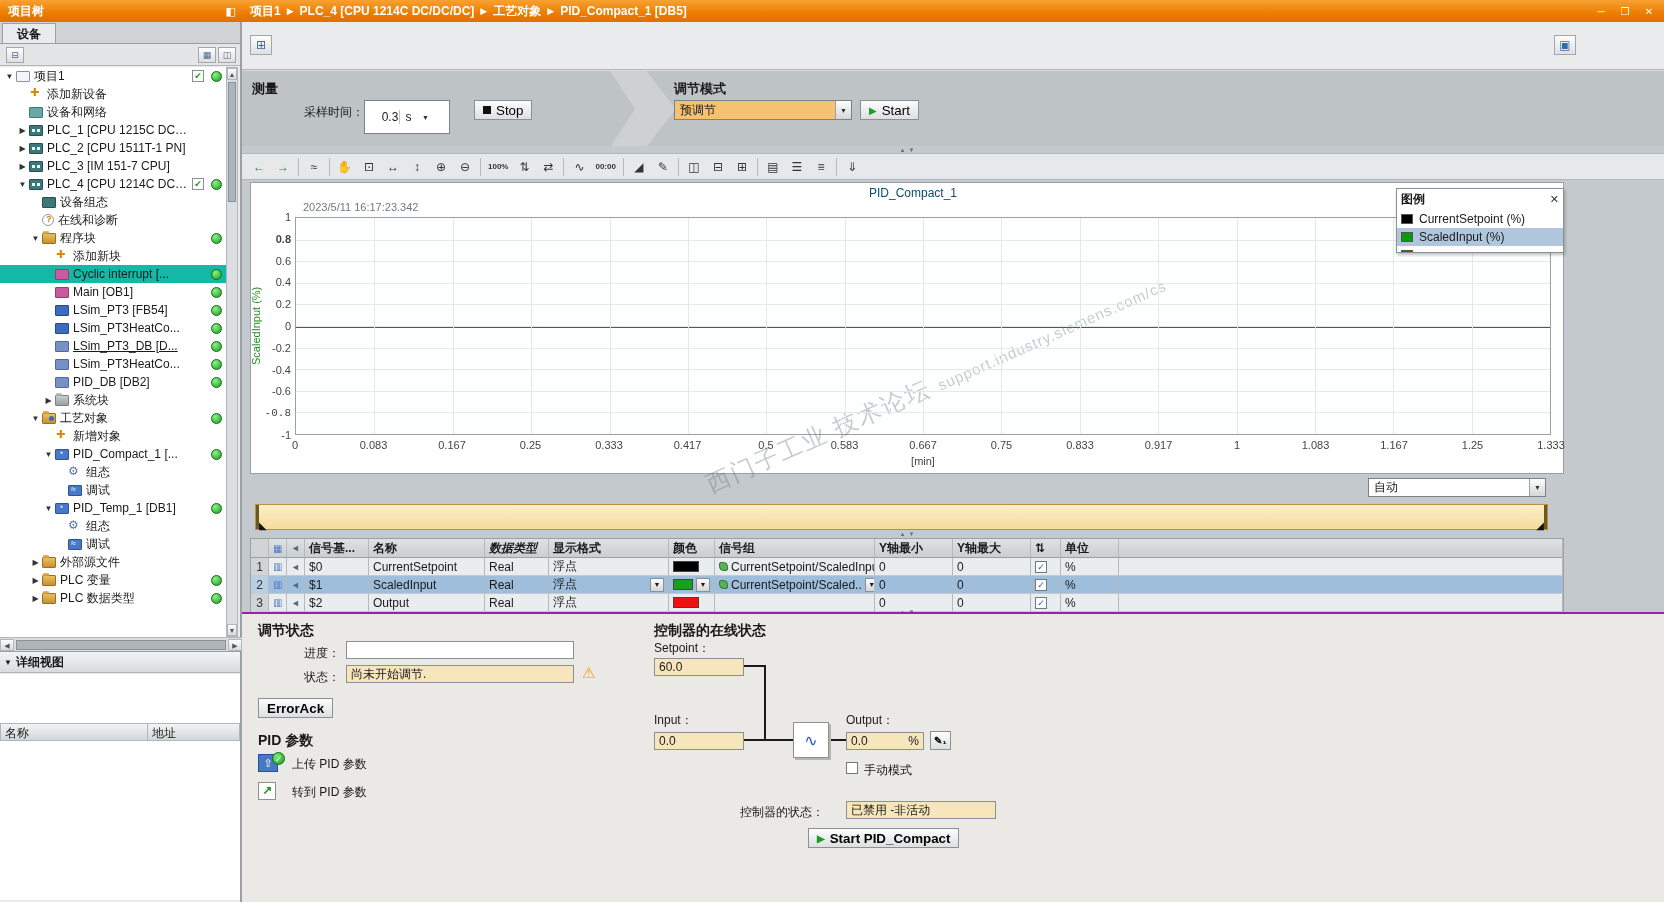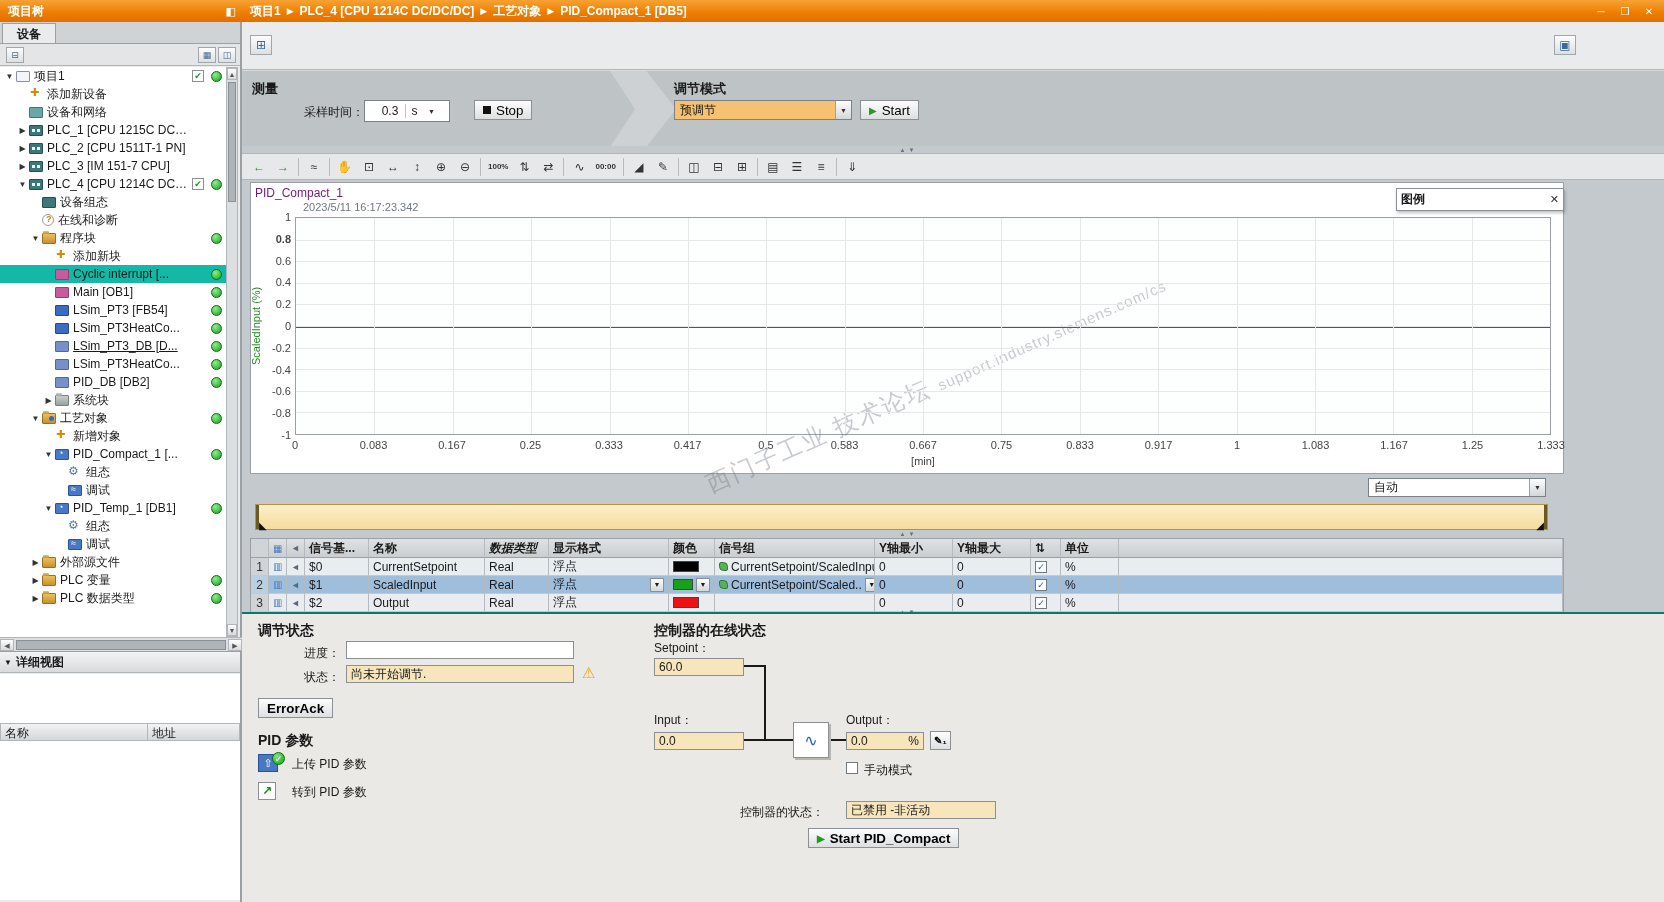--- a/index.html
+++ b/index.html
@@ -90,21 +90,21 @@
   .vsplit { position:absolute; left:640px; width:50px; height:7px; display:flex; align-items:center; justify-content:center; gap:3px; color:#667077; font-size:6px; }
 
   .charttb { position:absolute; left:0; top:131px; width:1422px; height:27px; background:#e6e8ea; border-top:1px solid #b0b6b9; border-bottom:1px solid #b0b6b9; display:flex; align-items:center; padding-left:6px; gap:2px; }
   .tbtn { min-width:22px; height:22px; padding:0 2px; display:flex; align-items:center; justify-content:center; font-size:12px; color:#333; border:1px solid transparent; }
   .tbtn.small-txt { font-size:8px; font-weight:bold; }
   .tbtn.green { color:#2e8b2e; }
   .tbtn.hand { color:#c8901c; }
   .tbsep { width:1px; height:18px; background:#b8bcbe; margin:0 2px; }
 
   .chartpanel { position:absolute; left:8px; top:160px; width:1314px; height:292px; background:#fff; border:1px solid #9aa0a4; }
-  .chart-title { position:absolute; left:4px; right:0; top:3px; color:#701a75; }
+  .chart-title { position:absolute; left:12px; right:0; top:3px; text-align:center; color:#0c4a6e; }
   .chart-ts { position:absolute; left:52px; top:18px; font-size:11px; color:#707880; }
   .plot { position:absolute; left:44px; top:34px; width:1256px; height:218px; border:1px solid #9aa0a4; background:#fdfefe; }
   .gridline-h { position:absolute; left:0; width:100%; height:1px; background:#e4e8e9; }
   .gridline-v { position:absolute; top:0; height:100%; width:1px; background:#e4e8e9; }
   .zeroline { position:absolute; left:0; width:100%; top:50%; height:2px; background:#0b8a0b; }
   .yticks { position:absolute; left:14px; top:34px; height:218px; width:28px; }
   .ytick { position:absolute; right:2px; transform:translateY(-50%); font-size:11px; color:#444; }
   .xticks { position:absolute; left:44px; top:256px; width:1256px; height:14px; }
   .xtick { position:absolute; transform:translateX(-50%); font-size:11px; color:#444; }
   .xunit { position:absolute; left:44px; width:1256px; top:272px; text-align:center; font-size:11px; color:#444; }
@@ -138,21 +138,21 @@
   .tcell.c-num { justify-content:center; background:#d0d4d6; color:#333; padding:1px 2px; }
   .trow.sel .tcell.c-num { background:#b9cfe2; }
   .cell-dd { margin-left:auto; width:14px; height:14px; border:1px solid #8a9094; background:linear-gradient(#fdfdfd,#d4d7d9); font-size:7px; display:flex; align-items:center; justify-content:center; flex:none; }
   .cswatch { width:26px; height:11px; border:1px solid #444; }
   .cbx { width:12px; height:12px; border:1px solid #707880; background:#fff; font-size:9px; line-height:10px; text-align:center; color:#1860c0; font-weight:bold; }
   .leaf { width:9px; height:9px; background:#58b058; border:1px solid #2e7a2e; border-radius:2px 50% 2px 50%; flex:none; }
   .rowic-b { color:#4878c0; font-size:10px; }
   .rowic-g { color:#5a6a7a; font-size:9px; }
 
   
-  .bottom { position:absolute; left:0; top:590px; width:1422px; height:290px; background:#ebe9e5; border-top:2px solid #0f766e; }
+  .bottom { position:absolute; left:0; top:590px; width:1422px; height:290px; background:#ebe9e5; border-top:2px solid #a21caf; }
   .b-title { position:absolute; font-size:14px; font-weight:bold; }
   .b-lab { position:absolute; }
   .b-field { position:absolute; border:1px solid #8a9094; height:18px; display:flex; align-items:center; padding:0 4px; background:#fff; }
   .b-field.tan { background:#f7e5bc; }
   .warn { position:absolute; color:#f0a500; font-size:15px; }
   .bbtn { position:absolute;font-weight:bold; }
   .pline { position:absolute; background:#1a1a1a; }
   .pidbox { position:absolute; left:551px; top:108px; width:36px; height:36px; background:#fff; border:1px solid #8a9094; box-shadow:2px 2px 0 #b8b4ae; display:flex; align-items:center; justify-content:center; color:#2860c0; font-size:16px; }
   .chk { width:12px; height:12px; border:1px solid #707880; background:#fff; display:inline-block; vertical-align:-2px; }
   .up-ic { position:absolute; width:20px; height:18px; background:#4878c0; border:1px solid #2850a0; color:#fff; font-size:11px; display:flex; align-items:center; justify-content:center; }
@@ -390,21 +390,21 @@
 
     <div class="subtb">
       <span class="tbicon" style="left:8px">⊞</span>
       <span class="tbicon" style="left:1312px">▣</span>
     </div>
 
     <div class="measure">
       <div class="chev"></div>
       <div class="sec-title" style="left:10px;top:9px">测量</div>
       <div class="lab" style="position:absolute;left:62px;top:33px">采样时间：</div>
-      <div class="field" style="position:absolute;left:122px;top:29px;width:86px;padding:10px">
+      <div class="field" style="position:absolute;left:122px;top:29px;width:86px;padding:16px">
         <span style="flex:1;text-align:center">0.3</span>
         <span style="width:18px;text-align:center;border-left:1px solid #c0c4c6">s</span>
         <span class="dd-arrow">▼</span>
       </div>
       <button class="btn" style="position:absolute;left:232px;top:29px">
         <span class="stop-ic"></span>
         <span>Stop</span>
       </button>
       <div class="sec-title" style="left:432px;top:9px">调节模式</div>
       <div class="field" style="position:absolute;left:432px;top:29px;width:178px;background:#f6c170;padding:0">
@@ -463,21 +463,21 @@
       <div class="yticks" id="yticks">
           <span class="ytick" style="top: 0%;">1</span>
           <span class="ytick" style="top: 10%; font-weight: bold;">0.8</span>
           <span class="ytick" style="top: 20%;">0.6</span>
           <span class="ytick" style="top: 30%;">0.4</span>
           <span class="ytick" style="top: 40%;">0.2</span>
           <span class="ytick" style="top: 50%;">0</span>
           <span class="ytick" style="top: 60%;">-0.2</span>
           <span class="ytick" style="top: 70%;">-0.4</span>
           <span class="ytick" style="top: 80%;">-0.6</span>
-          <span class="ytick" style="top: 90%;">-0.8</span>
+          <span class="ytick" style="top: 90%; font-family: Liberation Mono, monospace;">-0.8</span>
           <span class="ytick" style="top: 100%;">-1</span>
         </div>
       <div class="plot" id="plot">
         <div class="zeroline"></div>
         <div class="watermark">
           <span>西门子工业 技术论坛</span>&nbsp;<small>support.industry.siemens.com/cs</small>
         </div>
       <div class="gridline-h" style="top: 10%;"></div>
           <div class="gridline-h" style="top: 20%;"></div>
           <div class="gridline-h" style="top: 30%;"></div>
@@ -523,20 +523,34 @@
           <span class="xtick" style="left: 100%;">1.333</span>
         </div>
       <div class="xunit">[min]</div>
     </div>
 
     <div class="legend">
       <div class="legend-head">
         <span>图例</span>
         <span class="legend-close">✕</span>
       </div>
+      <div class="legend-rows" id="legendRows">
+          <div class="legend-row">
+            <span class="sw" style="background: rgb(0, 0, 0);"></span>
+            <span>CurrentSetpoint (%)</span>
+          </div>
+          <div class="legend-row sel">
+            <span class="sw" style="background: rgb(11, 154, 11);"></span>
+            <span>ScaledInput (%)</span>
+          </div>
+          <div class="legend-row">
+            <span class="sw" style="background: rgb(238, 17, 17);"></span>
+            <span></span>
+          </div>
+        </div>
     </div>
 
     <div class="field modesel" style="padding:0;height:19px">
       <span style="flex:1;padding-left:5px">自动</span>
       <span class="dd-arrow">▼</span>
     </div>
 
     <div class="rangebar">
       <div class="rb-end" style="left:0"></div>
       <div class="rb-end" style="right:0"></div>

